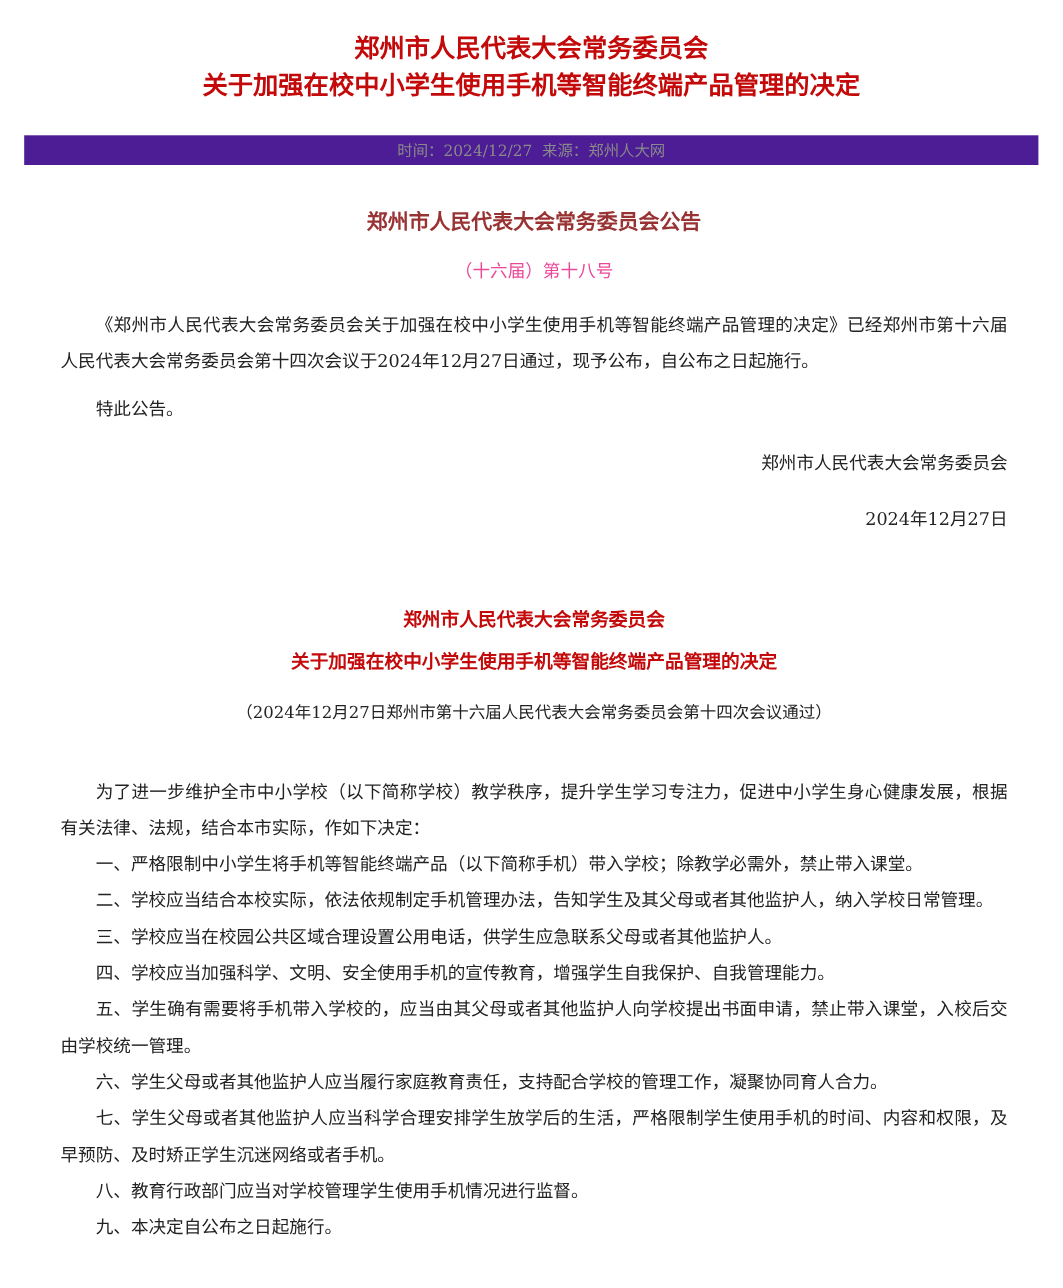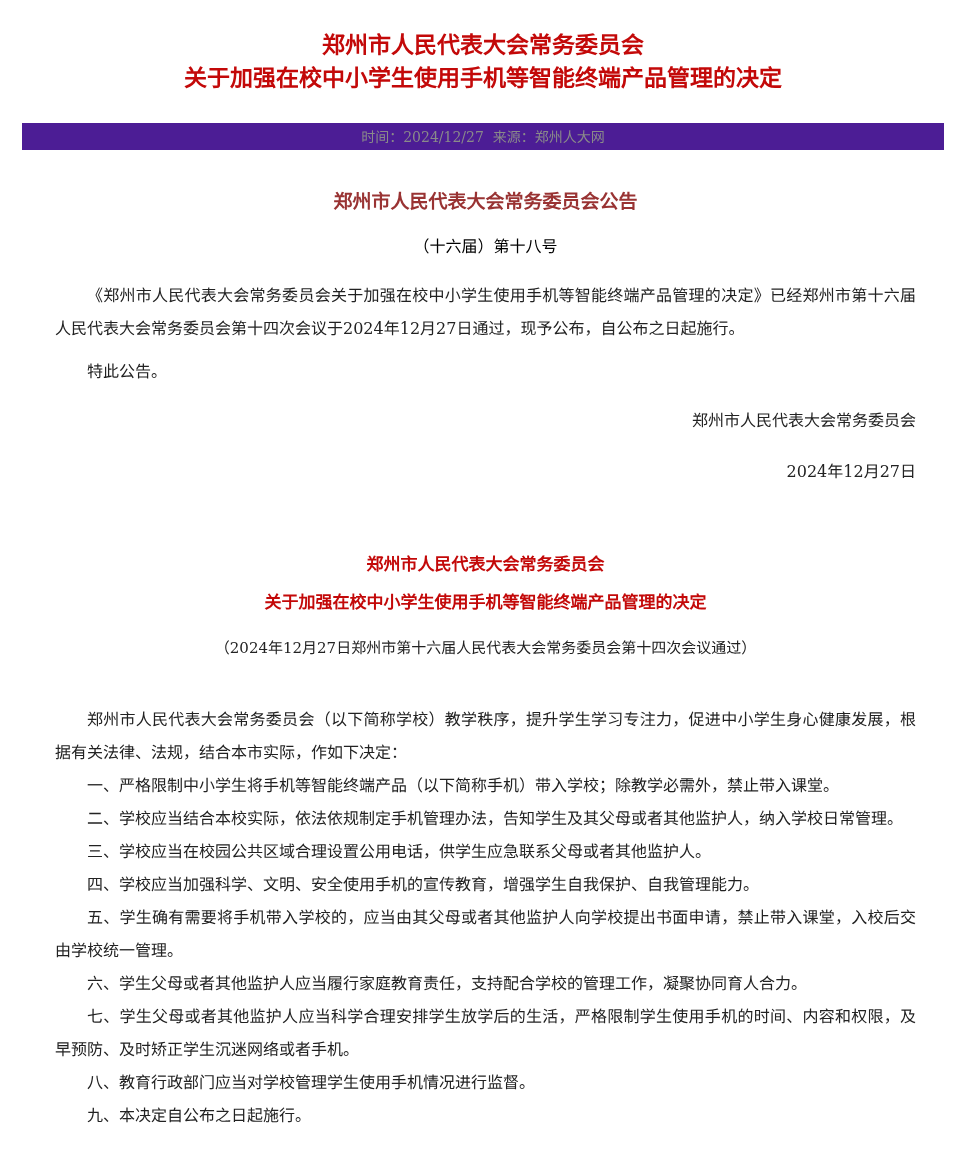--- a/index.html
+++ b/index.html
@@ -51,21 +51,21 @@
     margin: 36px 0 0 0;
     text-align: center;
     color: #993333;
     font-size: 19px;
     font-weight: bold;
   }
   .doc-number {
     margin: 20px 0 0 0;
     text-align: center;
     font-size: 16px;
-    color: #000000;
+    color: #ec4899;
   }
   .para {
     margin: 0;
     line-height: 33px;
     text-indent: 2em;
     text-align: justify;
   }
   .announce-body { margin-top: 22px; }
   .closing { margin-top: 10px; }
   .sign-line {
@@ -137,21 +137,21 @@
     <p class="sign-line sign-date">2024年12月27日</p>
 
     <h3 class="decision-title">
       <span class="t-line">郑州市人民代表大会常务委员会</span>
       <span class="t-line">关于加强在校中小学生使用手机等智能终端产品管理的决定</span>
     </h3>
 
     <p class="decision-subtitle">（2024年12月27日郑州市第十六届人民代表大会常务委员会第十四次会议通过）</p>
 
     <div class="decision-body">
-      <p class="para">郑州市人民代表大会常务委员会（以下简称学校）教学秩序，提升学生学习专注力，促进中小学生身心健康发展，根据有关法律、法规，结合本市实际，作如下决定：</p>
+      <p class="para">为了进一步维护全市中小学校（以下简称学校）教学秩序，提升学生学习专注力，促进中小学生身心健康发展，根据有关法律、法规，结合本市实际，作如下决定：</p>
       <p class="para">一、严格限制中小学生将手机等智能终端产品（以下简称手机）带入学校；除教学必需外，禁止带入课堂。</p>
       <p class="para">二、学校应当结合本校实际，依法依规制定手机管理办法，告知学生及其父母或者其他监护人，纳入学校日常管理。</p>
       <p class="para">三、学校应当在校园公共区域合理设置公用电话，供学生应急联系父母或者其他监护人。</p>
       <p class="para">四、学校应当加强科学、文明、安全使用手机的宣传教育，增强学生自我保护、自我管理能力。</p>
       <p class="para">五、学生确有需要将手机带入学校的，应当由其父母或者其他监护人向学校提出书面申请，禁止带入课堂，入校后交由学校统一管理。</p>
       <p class="para">六、学生父母或者其他监护人应当履行家庭教育责任，支持配合学校的管理工作，凝聚协同育人合力。</p>
       <p class="para">七、学生父母或者其他监护人应当科学合理安排学生放学后的生活，严格限制学生使用手机的时间、内容和权限，及早预防、及时矫正学生沉迷网络或者手机。</p>
       <p class="para">八、教育行政部门应当对学校管理学生使用手机情况进行监督。</p>
       <p class="para">九、本决定自公布之日起施行。</p>
     </div>

